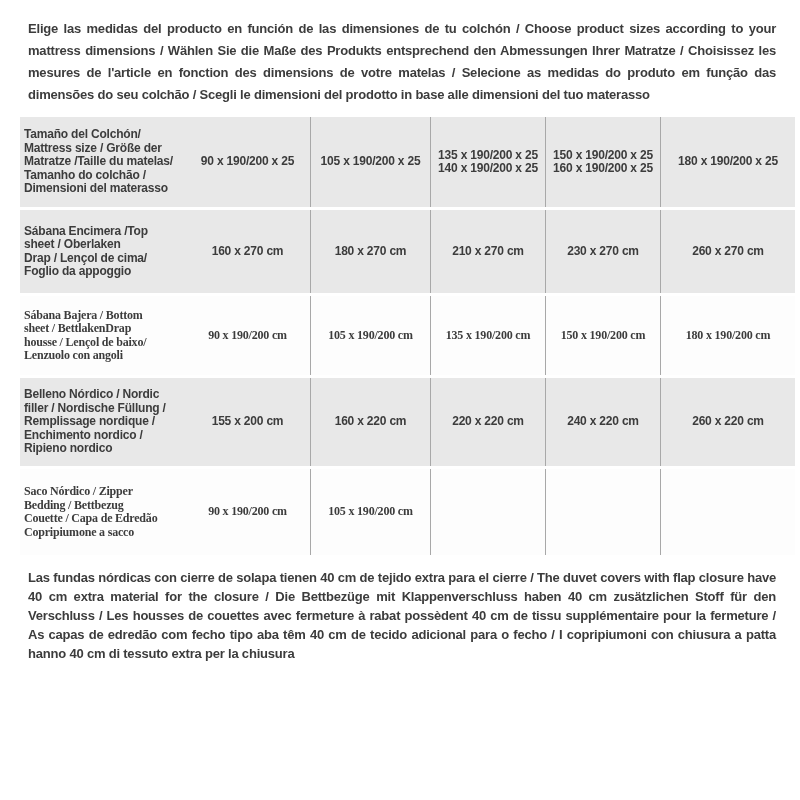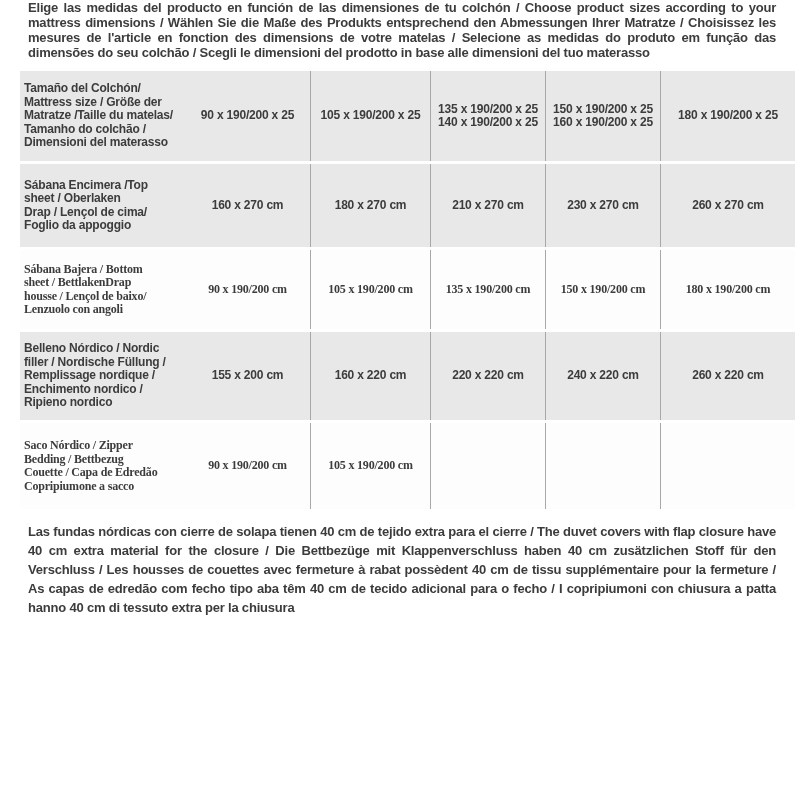--- a/index.html
+++ b/index.html
@@ -11,24 +11,24 @@
     overflow: hidden;
     font-family: "Liberation Sans", sans-serif;
   }
   .page {
     position: relative;
     width: 800px;
     height: 800px;
     background: #ffffff;
   }
   .intro {
-    margin: 0 24px 8px 28px;
+    margin: 18px 24px 8px 28px;
     font-size: 13px;
     font-weight: bold;
-    line-height: 15px;
+    line-height: 22px;
     letter-spacing: -0.2px;
     color: var(--text, #2f2f2f);
     text-align: justify;
   }
   table.size-table {
     border-collapse: separate;
     border-spacing: 0 3px;
     table-layout: fixed;
     width: 775px;
     margin-left: 20px;

